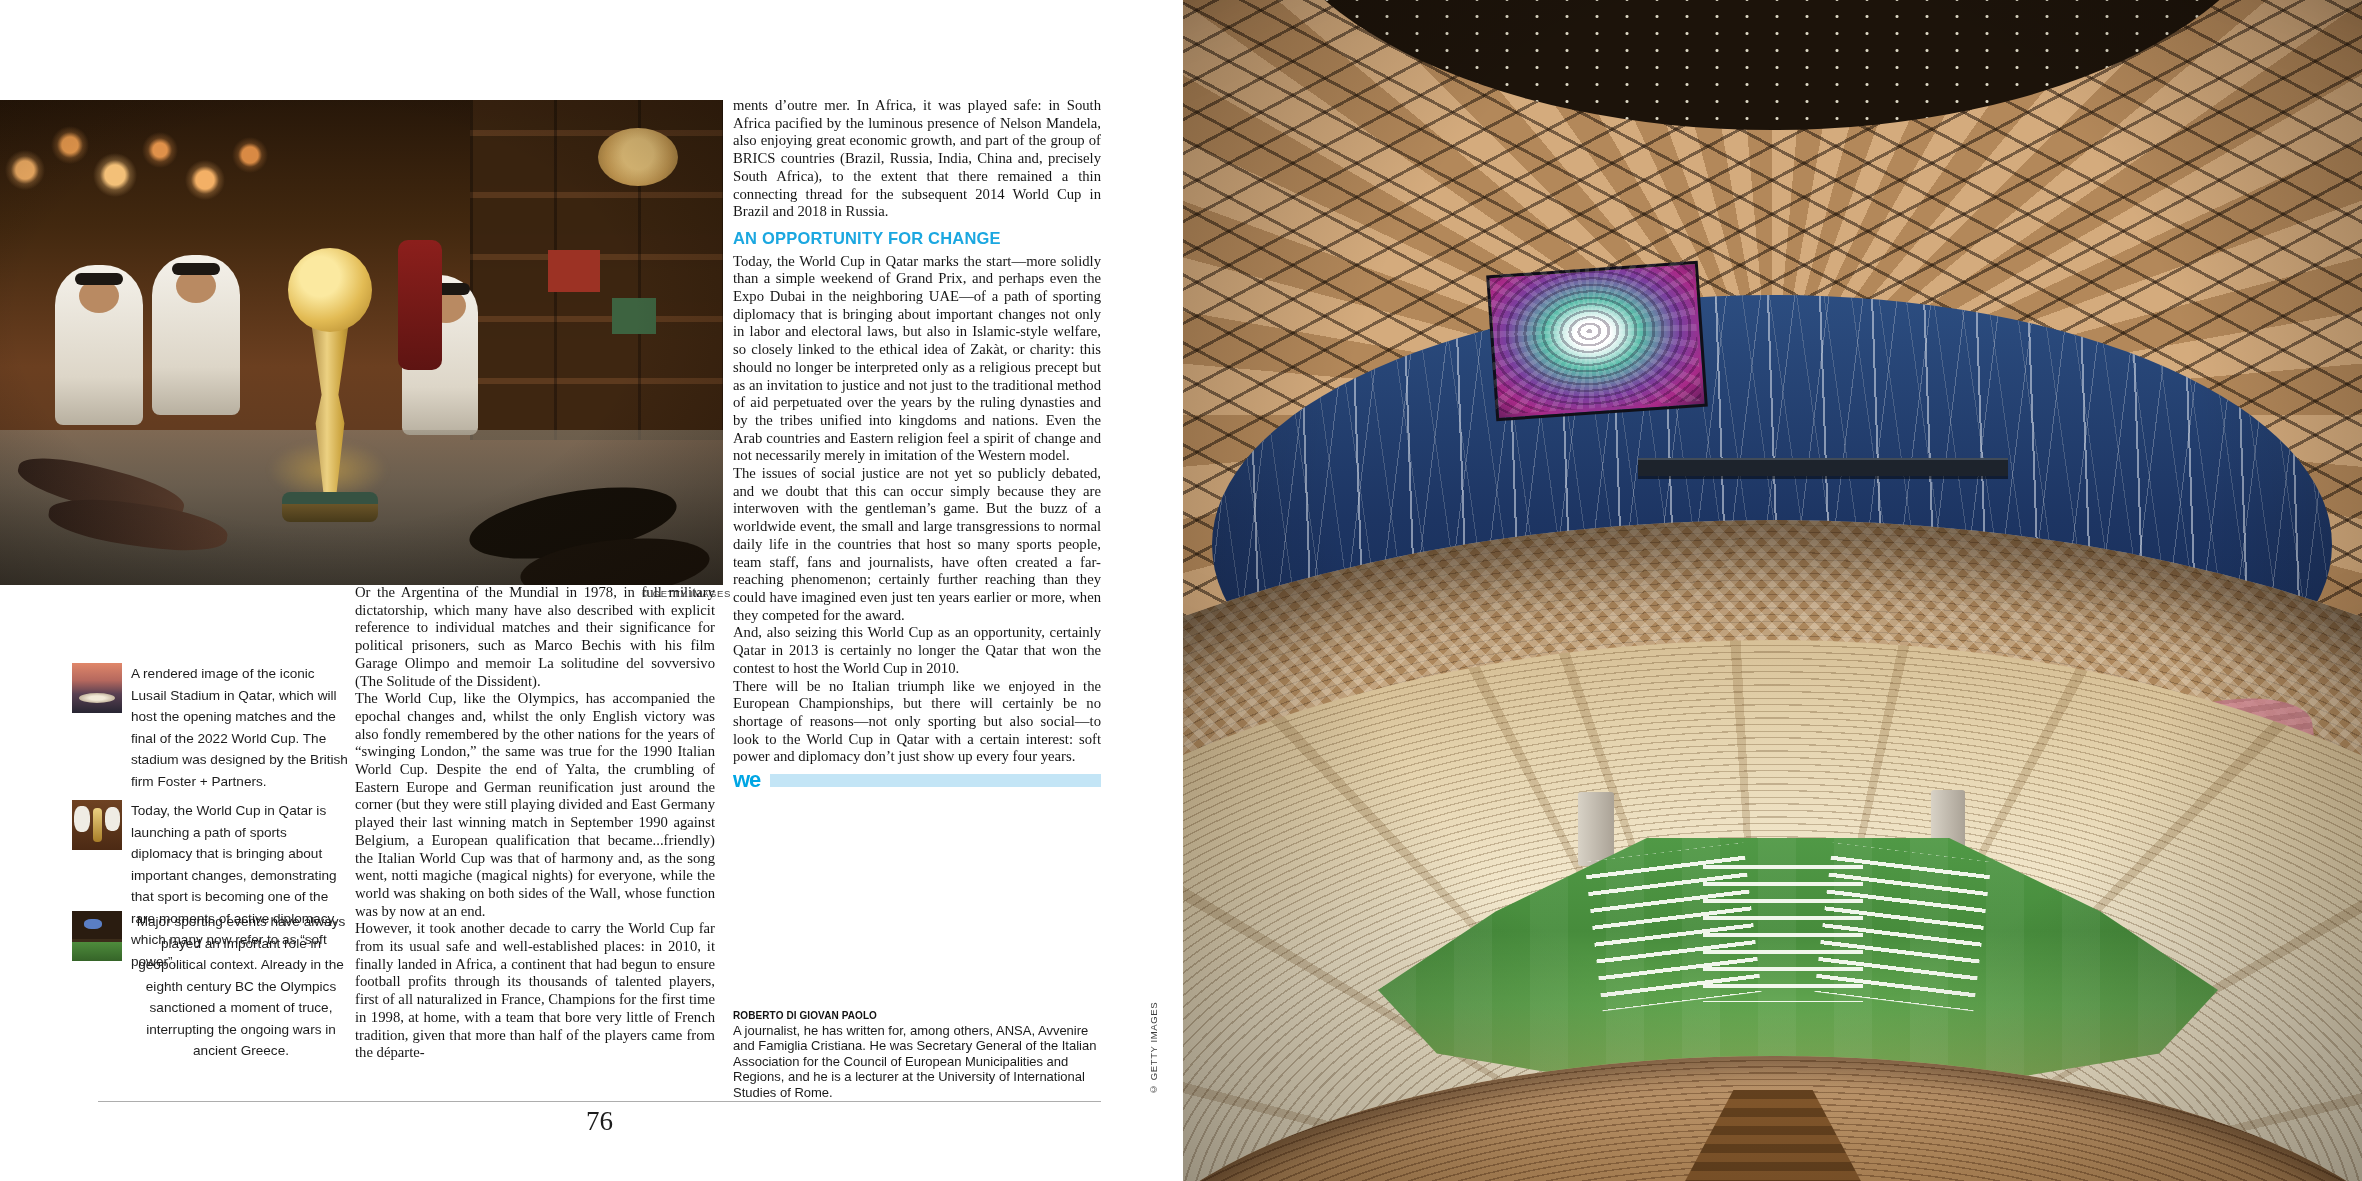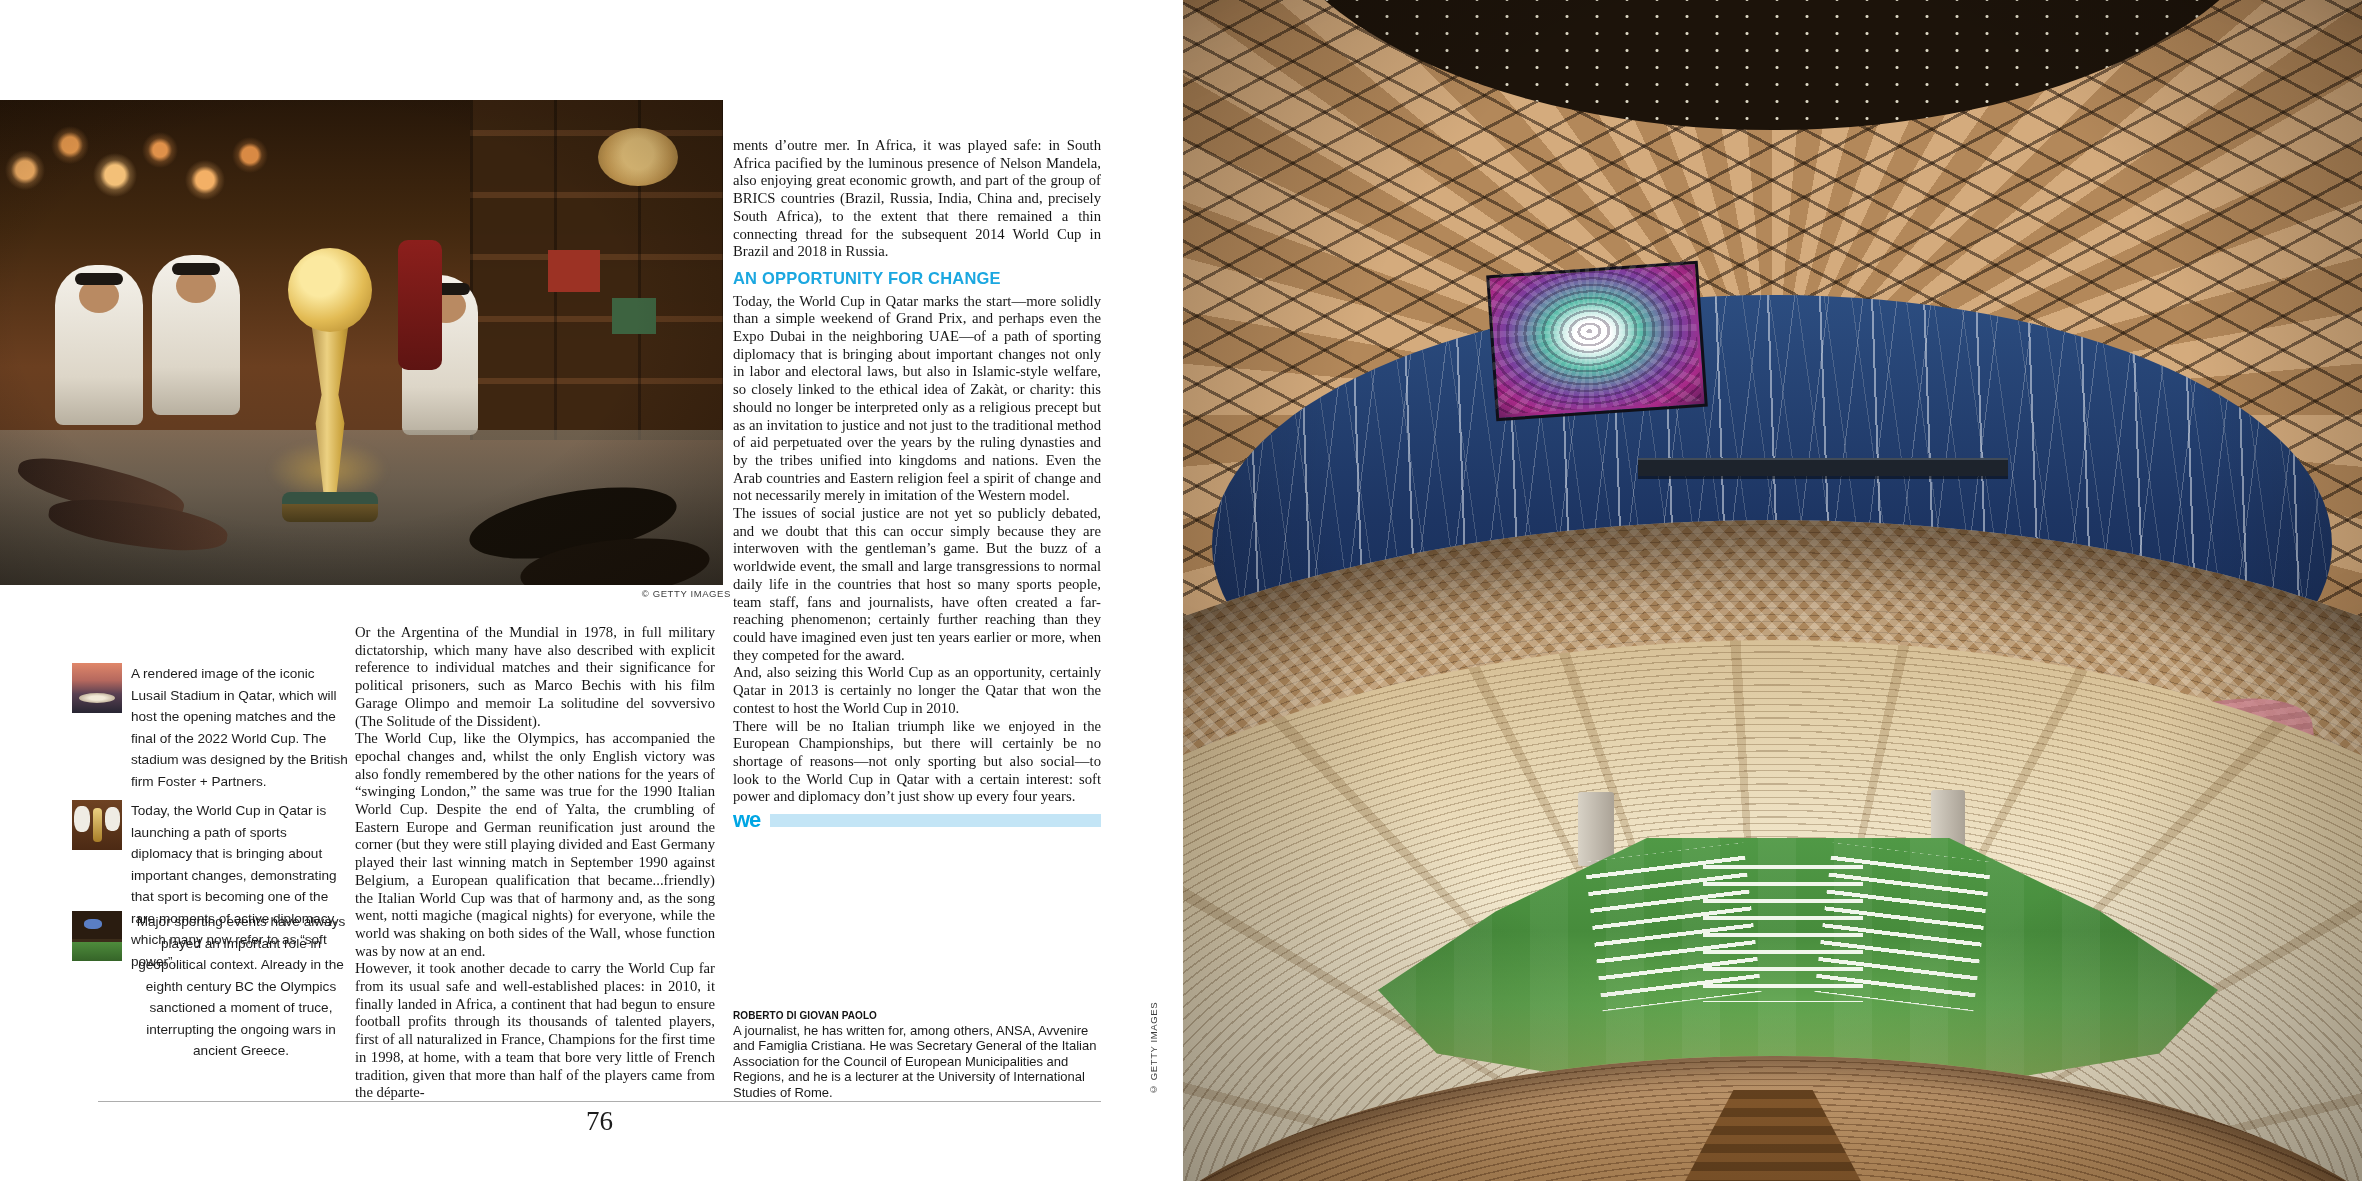--- a/index.html
+++ b/index.html
@@ -2,21 +2,21 @@
 <html><head>
 <meta charset="utf-8">
 <style>
   html,body{margin:0;padding:0;background:#ffffff;}
   #spread{position:relative;width:2362px;height:1181px;background:#ffffff;overflow:hidden;
           font-family:"Liberation Sans",sans-serif;}
   .abs{position:absolute;}
 
   
   .bodycol{position:absolute;font-family:"Liberation Serif","DejaVu Serif",serif;
-           font-size:14.7px;line-height:17.7px;color:#151515;text-align:justify;margin-top:40px;}
+           font-size:14.7px;line-height:17.7px;color:#151515;text-align:justify;}
   .bodycol p{margin:0;}
   .section-heading{font-family:"Liberation Sans",sans-serif;font-weight:bold;
                    font-size:16.5px;letter-spacing:0.2px;color:#1ba7e0;margin:9px 0 5px 0;}
   .we-row{display:flex;align-items:flex-end;margin-top:3px;height:18px;}
   .we-logo{font-family:"Liberation Sans",sans-serif;font-weight:bold;font-size:22px;
            line-height:15px;color:#00a6e4;letter-spacing:-1px;}
   .we-bar{flex:1;height:13px;background:#c3e5f6;margin-left:10px;}
 
   
   .sb{position:absolute;left:72px;display:flex;gap:9px;width:285px;}

